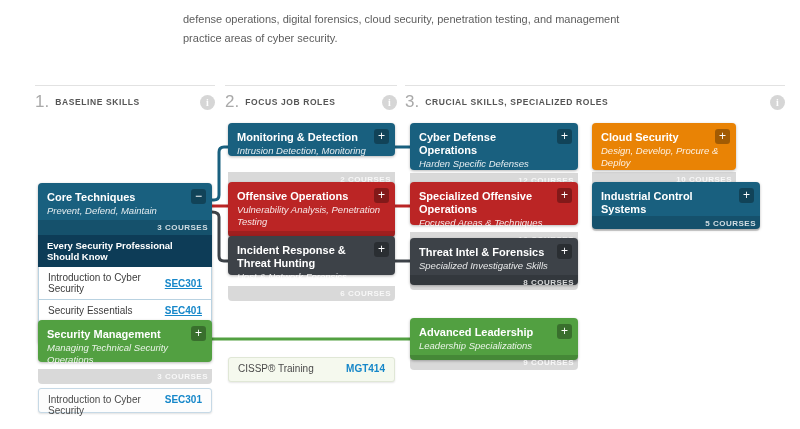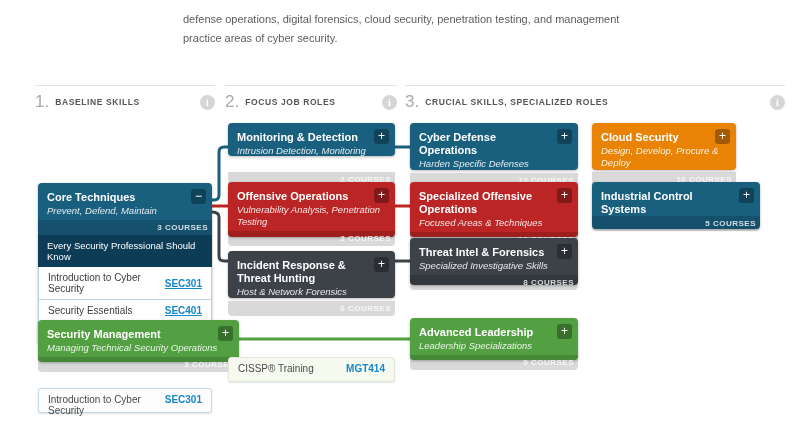--- a/index.html
+++ b/index.html
@@ -21,21 +21,21 @@
   .box.dark   { background: #3d4248; }
   .box.orange { background: #e98305; }
   .box.green  { background: #52a041; }
 
   .box-head { display: flex; align-items: flex-start; padding: 6px 6px 0 9px; }
   .box-title { font-size: 11px; font-weight: bold; color: #fff; line-height: 1.2; padding-top: 2px; }
   .toggle { margin-left: auto; flex: 0 0 auto; width: 15px; height: 15px; border-radius: 3px; background: rgba(0,0,0,0.30); color: #fff; font-size: 12px; line-height: 14px; text-align: center; cursor: pointer; }
   .box-sub { padding: 1px 9px 3px; font-size: 9.5px; font-style: italic; color: rgba(255,255,255,0.88); line-height: 1.25; }
   .box-courses { margin-top: auto; background: rgba(0,0,0,0.15); border-radius: 0 0 4px 4px; padding: 3px 4px; text-align: right; font-size: 8px; font-weight: bold; letter-spacing: 0.5px; color: rgba(255,255,255,0.8); }
 
-  .banner { background: #0d3c57; color: #fff; font-size: 9.5px; font-weight: normal; padding: 5px 9px; }
+  .banner { background: #0d3c57; color: #fff; font-size: 9.5px; font-weight: bold; padding: 5px 9px; }
   .course-row { display: flex; justify-content: space-between; align-items: center; background: #fff; border: 1px solid #b9d2e1; border-top: none; padding: 5px 9px; cursor: pointer; }
   .course-row .cname { font-size: 10px; color: #3c3c3c; }
   .course-row .ccode { font-size: 10px; font-weight: bold; color: #1687c9; text-decoration: underline; }
   .course-row:last-child { border-radius: 0 0 4px 4px; }
 
   .solo-card { position: absolute; display: flex; justify-content: space-between; align-items: flex-start; padding: 5px 9px; border-radius: 3px; cursor: pointer; }
   .solo-card .cname { font-size: 10px; color: #4a4a4a; }
   .solo-card .ccode { font-size: 10px; font-weight: bold; color: #1687c9; }
   .card-white { background: #fdfdfd; border: 1px solid #c6d9e6; box-shadow: 0 1px 2px rgba(0,0,0,0.12); }
   .card-mint  { background: #f5f9ee; border: 1px solid #e0e7d6; box-shadow: 0 1px 2px rgba(0,0,0,0.10); }
@@ -106,39 +106,39 @@
 
   <div class="box red" style="left:228px; top:182px; width:167px; height:55px;">
     <div class="box-head">
         <span class="box-title">Offensive Operations</span>
         <span class="toggle">+</span>
       </div>
     <div class="box-sub">Vulnerability Analysis, Penetration Testing</div>
     <div class="box-courses">3 COURSES</div>
   </div>
 
-  <div class="box dark" style="left:228px; top:251px; width:167px; height:47px;">
+  <div class="box dark" style="left:228px; top:236px; width:167px; height:39px;">
     <div class="box-head">
         <span class="box-title">Incident Response &amp; Threat Hunting</span>
         <span class="toggle">+</span>
       </div>
     <div class="box-sub">Host &amp; Network Forensics</div>
     <div class="box-courses">6 COURSES</div>
   </div>
 
   <div class="box blue" style="left:410px; top:123px; width:168px; height:47px;">
     <div class="box-head">
         <span class="box-title">Cyber Defense Operations</span>
         <span class="toggle">+</span>
       </div>
     <div class="box-sub">Harden Specific Defenses</div>
     <div class="box-courses">12 COURSES</div>
   </div>
 
-  <div class="box red" style="left:410px; top:182px; width:168px; height:55px;">
+  <div class="box red" style="left:410px; top:182px; width:168px; height:43px;">
     <div class="box-head">
         <span class="box-title">Specialized Offensive Operations</span>
         <span class="toggle">+</span>
       </div>
     <div class="box-sub">Focused Areas &amp; Techniques</div>
     <div class="box-courses">16 COURSES</div>
   </div>
 
   <div class="box dark" style="left:410px; top:238px; width:168px; height:47px;">
     <div class="box-head">
@@ -159,21 +159,21 @@
   </div>
 
   <div class="box blue" style="left:592px; top:182px; width:168px; height:47px;">
     <div class="box-head">
         <span class="box-title">Industrial Control Systems</span>
         <span class="toggle">+</span>
       </div>
     <div class="box-courses">5 COURSES</div>
   </div>
 
-  <div class="box green" style="left:38px; top:320px; width:201px; height:42px;">
+  <div class="box green" style="left:38px; top:320px; width:174px; height:42px;">
     <div class="box-head">
         <span class="box-title">Security Management</span>
         <span class="toggle">+</span>
       </div>
     <div class="box-sub">Managing Technical Security Operations</div>
     <div class="box-courses">3 COURSES</div>
   </div>
 
   <div class="box green" style="left:410px; top:318px; width:168px; height:42px;">
     <div class="box-head">

